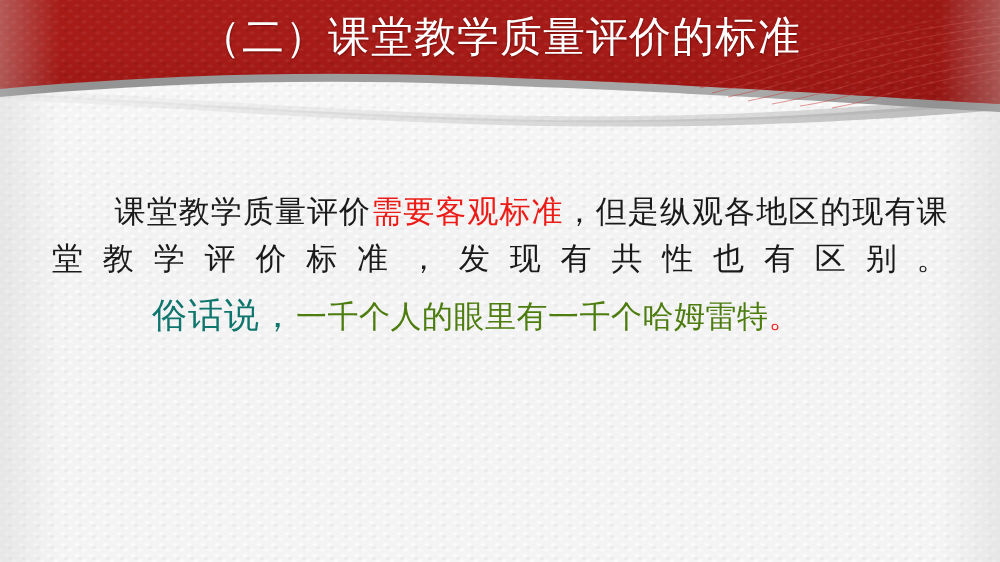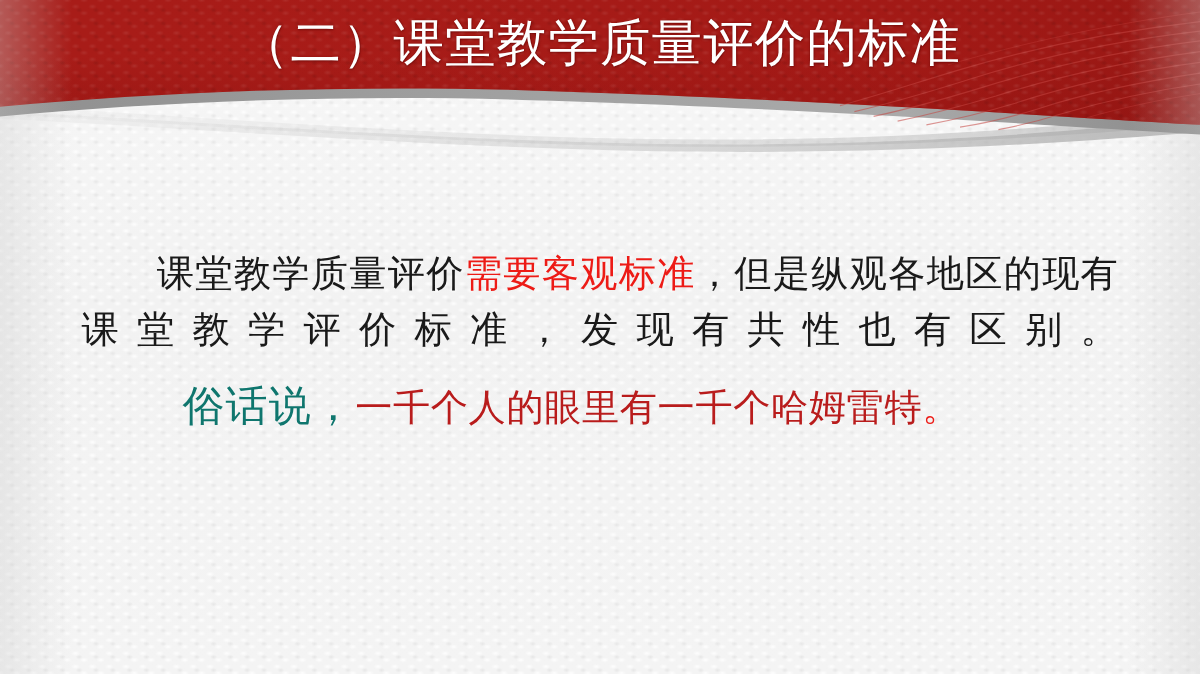--- a/index.html
+++ b/index.html
@@ -97,38 +97,38 @@
   }
 
   .para {
     font-family: "Liberation Serif", "DejaVu Serif", serif;
     font-size: 31px;
     line-height: 47px;
     color: #1a1a1a;
     text-align: justify;
     text-align-last: justify;
     letter-spacing: 0.5px;
-    margin: 16px;
+    margin: 0;
   }
   .para .indent { display: inline-block; width: 62px; }
 
   .line3 {
     margin: 9px 0 0 0;
     padding-left: 100px;
     font-family: "Liberation Serif", "DejaVu Serif", serif;
     line-height: 50px;
     white-space: nowrap;
   }
   .lead-red {
     color: #0f766e;
     font-size: 35px;
     letter-spacing: 1px;
   }
   .quote-blue {
-    color: #b91c1c;
+    color: #4d7c0f;
     font-size: 31px;
     letter-spacing: 0.5px;
   }
   .period-red {
     color: #ED1B16;
     font-size: 31px;
   }
   .hl-red {
     color: #ED1B16;
   }

